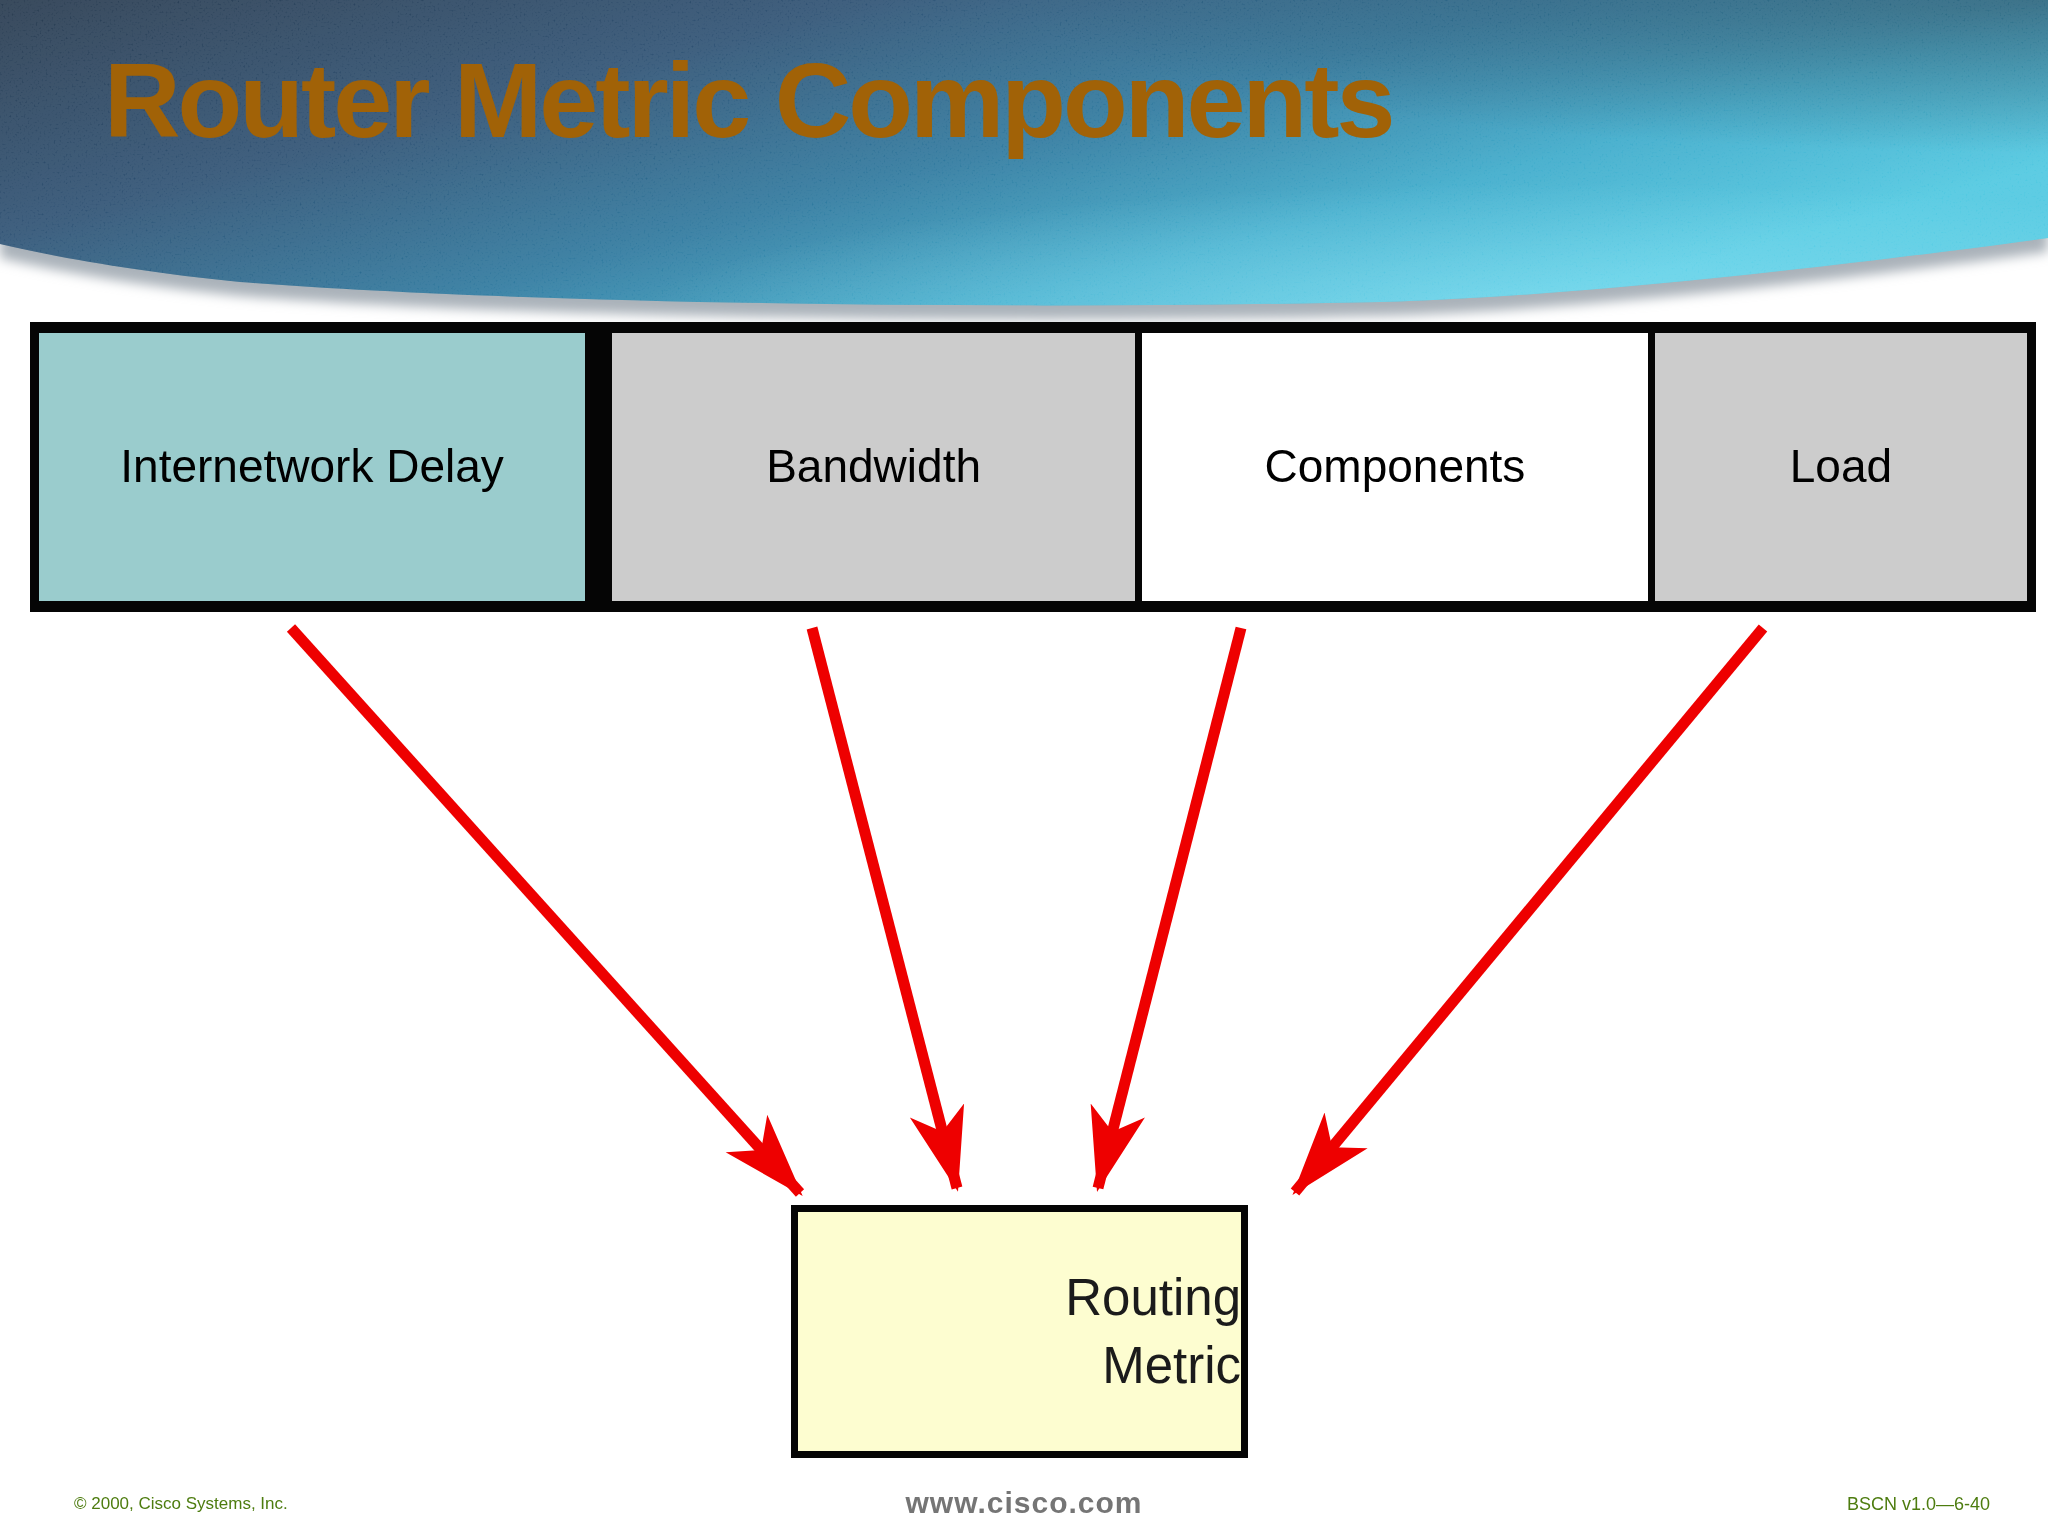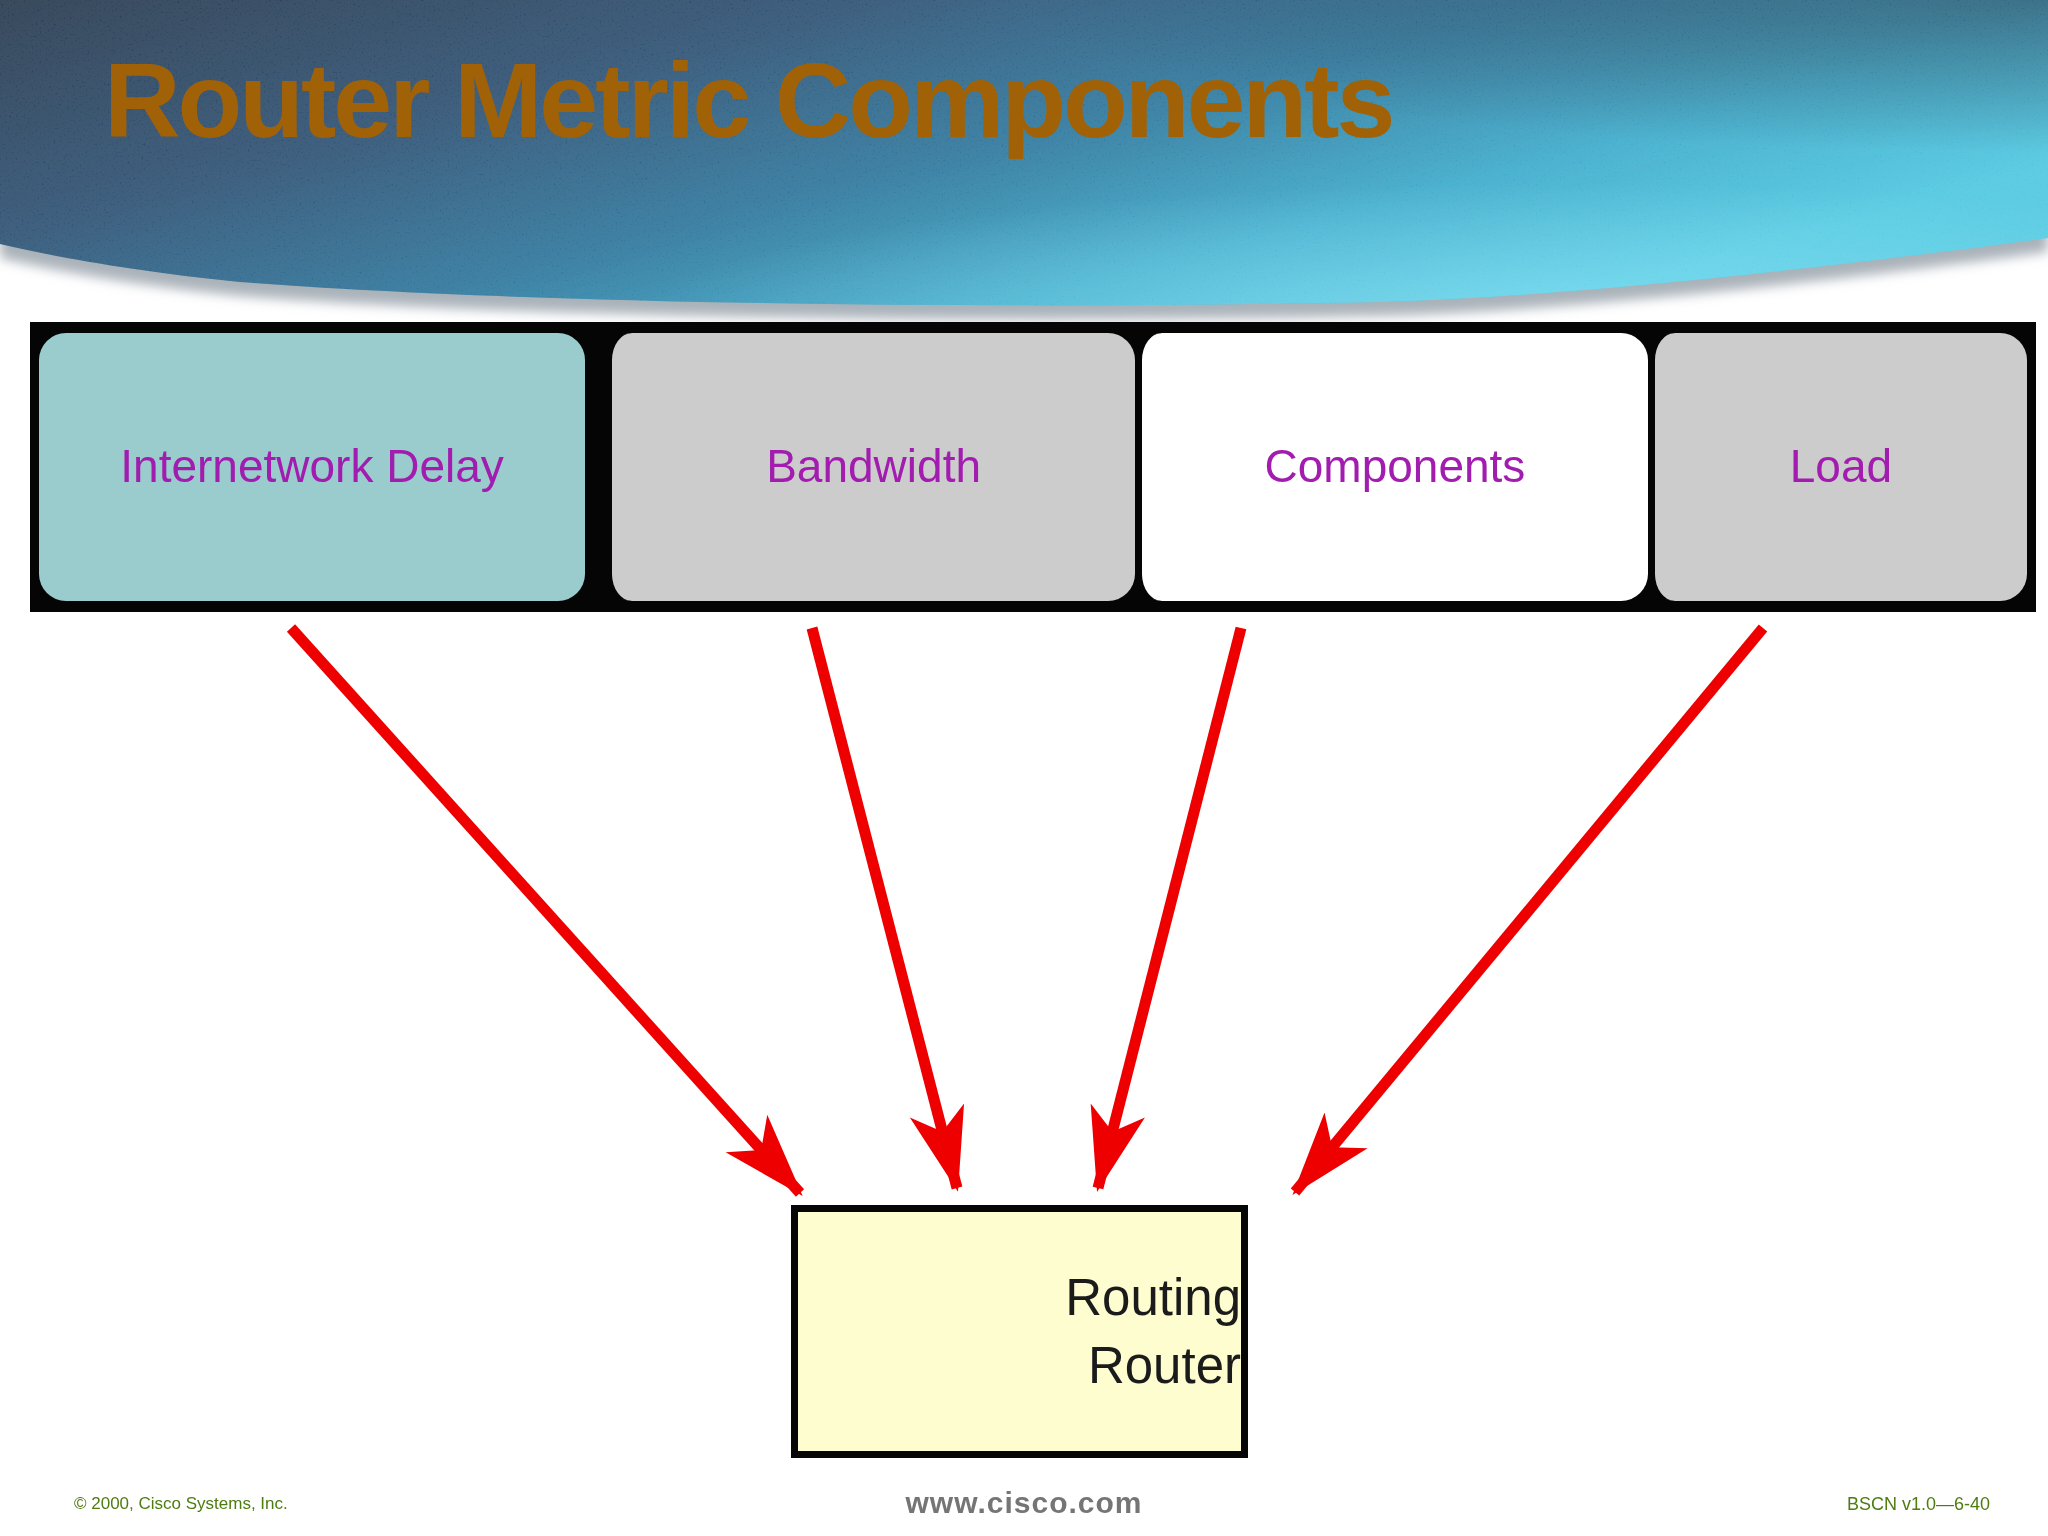--- a/index.html
+++ b/index.html
@@ -15,22 +15,22 @@
     white-space:nowrap;
   }
   
   #row{
     position:absolute;left:30px;top:322px;width:2006px;height:290px;z-index:3;
     display:flex;box-sizing:border-box;background:#050505;
     border:9px solid #050505;border-top-width:11px;border-bottom-width:11px;
   }
   .cell{
     display:flex;align-items:center;justify-content:center;text-align:center;
-    font-size:46px;line-height:1.3;color:#a21caf;box-sizing:border-box;
-    border-left:7px solid #050505;padding:0 49px;border-radius:27px;
+    font-size:46px;line-height:1.3;color:#000000;box-sizing:border-box;
+    border-left:7px solid #050505;padding:0 49px;
   }
   .cell:first-child{border-left:none;}
   
   #arrows{position:absolute;left:0;top:0;z-index:4;pointer-events:none;}
   
   #result-box{
     position:absolute;left:791px;top:1205px;width:457px;height:253px;z-index:5;
     box-sizing:border-box;border:7px solid #050505;
     display:flex;flex-direction:column;align-items:flex-end;justify-content:center;
     font-size:51px;line-height:1.32;color:#1b1b1b;text-align:center;
@@ -107,20 +107,20 @@
       </marker>
     </defs>
     <line x1="291" y1="628" x2="800" y2="1193" stroke-width="11" marker-end="url(#ah)" stroke="#ee0000"></line>
     <line x1="812" y1="628" x2="957" y2="1188" stroke-width="11" marker-end="url(#ah)" stroke="#ee0000"></line>
     <line x1="1241" y1="628" x2="1098" y2="1188" stroke-width="11" marker-end="url(#ah)" stroke="#ee0000"></line>
     <line x1="1763" y1="628" x2="1295" y2="1192" stroke-width="11" marker-end="url(#ah)" stroke="#ee0000"></line>
   </svg>
 
   <div id="result-box" style="background: rgb(253, 253, 208);">
     <span>Routing</span>
-    <span>Router</span>
+    <span>Metric</span>
   </div>
 
   <span id="footer-copyright" class="footer-text">© 2000, Cisco Systems, Inc.</span>
   <span id="footer-site" class="footer-text">www.cisco.com</span>
   <span id="footer-slide-num" class="footer-text">BSCN v1.0—6-40</span>
 
 </div>
 
 </body></html>

